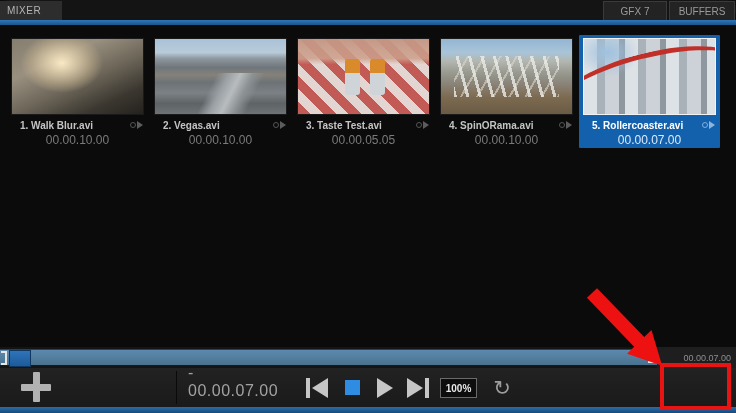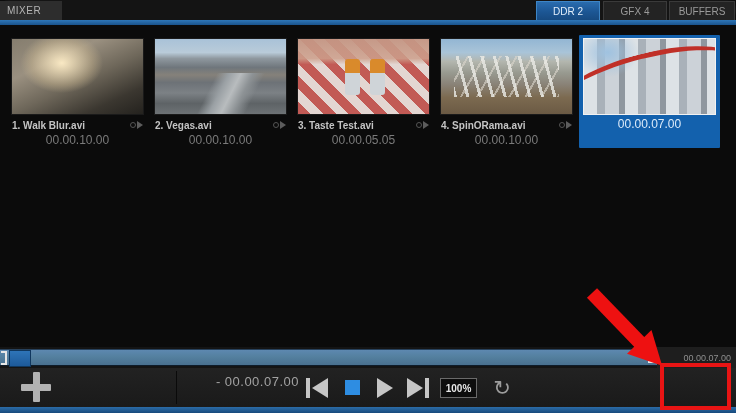--- a/index.html
+++ b/index.html
@@ -63,21 +63,21 @@
       linear-gradient(180deg,#93b6d3 0%,#a9c4d8 18%,#b3b6ae 30%,#989a90 45%,#8a8378 60%,#7c6a50 78%,#6b5a44 100%); }
   .art-4::before { content:""; position:absolute; left:10%; top:22%; width:80%; height:55%;
       background:repeating-linear-gradient(75deg, rgba(235,235,230,.8) 0 3px, transparent 3px 12px),
                  repeating-linear-gradient(-60deg, rgba(220,215,205,.6) 0 2px, transparent 2px 14px); }
   .art-5 { background:
       radial-gradient(ellipse 45px 35px at 18% 18%, #9fc2e0, transparent 70%),
       repeating-linear-gradient(90deg,#dde2e6 0 13px,#a9b1b9 13px 21px,#ccd2d8 21px 35px,#8f979f 35px 41px); }
   .art-5::before { content:""; position:absolute; left:-25%; top:18%; width:150%; height:85%;
       border-top:5px solid #c03028; border-radius:50%; transform:rotate(-14deg); }
 
-  .clip-meta { display:flex; align-items:center; justify-content:space-between; margin-top:4px; padding:0 2px; height:12px; }
+  .clip-meta { display:flex; align-items:center; justify-content:space-between; margin-top:4px; padding:0 2px; height:12px;margin-left:8px; }
   .clip-name { font-size:10px; font-weight:bold; color:#c4c4c4; white-space:nowrap; overflow:hidden; }
   .clip-cell.selected .clip-name { color:#ffffff; }
   .clip-icon { display:flex; align-items:center; gap:1px; opacity:.75; }
   .clip-icon .disc { width:6px; height:6px; border:1px solid #6e6e6e; border-radius:50%; }
   .clip-icon .tri { width:0; height:0; border-left:6px solid #787878; border-top:4px solid transparent; border-bottom:4px solid transparent; }
   .clip-cell.selected .clip-icon .disc { border-color:#a8c8e8; }
   .clip-cell.selected .clip-icon .tri { border-left-color:#b4d2ee; }
   .clip-time { text-align:center; font-size:12px; color:#7b7b7b; margin-top:2px; }
   .clip-cell.selected .clip-time { color:#dcebfa; }
 
@@ -100,23 +100,23 @@
     display:flex; align-items:center; justify-content:flex-end; padding-right:5px; }
   .scrub-timebox span { font-size:9px; color:#8e8e8e; }
 
   
   .transport { position:absolute; left:0; top:368px; width:736px; height:39px;
     background:linear-gradient(180deg,#222222,#1a1a1a); }
   .transport .divider { position:absolute; left:176px; top:3px; width:1px; height:33px; background:#0a0a0a; }
   .add-btn { position:absolute; left:14px; top:2px; width:44px; height:34px; display:flex; align-items:center; justify-content:center; }
   .add-btn .h { position:absolute; width:30px; height:7px; background:#b2b2b2; border-radius:1px; }
   .add-btn .v { position:absolute; width:7px; height:30px; background:#b2b2b2; border-radius:1px; }
-  .remaining { position:absolute; left:207px; top:0; width:92px; height:27px;
+  .remaining { position:absolute; left:188px; top:0; width:92px; height:27px;
     display:flex; align-items:center; justify-content:flex-end;
-    font-size:13px; color:#a2a2a2; letter-spacing:.5px; }
+    font-size:16px; color:#a2a2a2; letter-spacing:.5px; }
   .t-btn { position:absolute; top:5px; width:30px; height:29px; display:flex; align-items:center; justify-content:center; }
   .btn-prev { left:302px; } .btn-stop { left:337px; } .btn-play { left:370px; } .btn-next { left:403px; }
   .btn-speed { left:440px; top:10px; width:37px; height:20px; background:#0d0d0d;
     border:1px solid #6a6a6a; border-radius:0; color:#e6e6e6; font-size:10px; font-weight:bold;
     display:flex; align-items:center; justify-content:center; }
   .btn-loop { left:487px; top:4px; width:30px; height:31px; color:#9c9c9c; font-size:21px;
     display:flex; align-items:center; justify-content:center; font-family:"DejaVu Sans", sans-serif; }
   .ico-tri { width:0; height:0; border-left:16px solid #c6c6c6; border-top:10px solid transparent; border-bottom:10px solid transparent; }
   .ico-bar { width:4px; height:20px; background:#c6c6c6; }
   .btn-prev .ico-tri { transform:rotate(180deg); }
@@ -137,25 +137,22 @@
 </style>
 </head>
 <body>
 
 <div id="app">
 
   <div class="topbar">
     <div class="mixer-tab">
       <span>MIXER</span>
     </div>
-    <div class="tab tab-ddr2 active">
-      <span>DDR 2</span>
-    </div>
     <div class="tab tab-gfx2">
-      <span>GFX 4</span>
+      <span>GFX 7</span>
     </div>
     <div class="tab tab-buffers">
       <span>BUFFERS</span>
     </div>
   </div>
   <div class="blue-strip-top"></div>
 
   <div class="bin">
     <div class="clip-grid">
 
@@ -202,20 +199,27 @@
           <span class="clip-icon">
               <span class="disc"></span>
               <span class="tri"></span>
             </span>
         </div>
         <div class="clip-time">00.00.10.00</div>
       </div>
 
       <div class="clip-cell selected">
         <div class="thumb art-5"></div>
+        <div class="clip-meta">
+          <span class="clip-name">5. Rollercoaster.avi</span>
+          <span class="clip-icon">
+              <span class="disc"></span>
+              <span class="tri"></span>
+            </span>
+        </div>
         <div class="clip-time">00.00.07.00</div>
       </div>
 
     </div>
   </div>
 
   <div class="scrubber-row">
     <div class="scrub-track">
       <div class="scrub-handle"></div>
       <div class="mark-in"></div>

